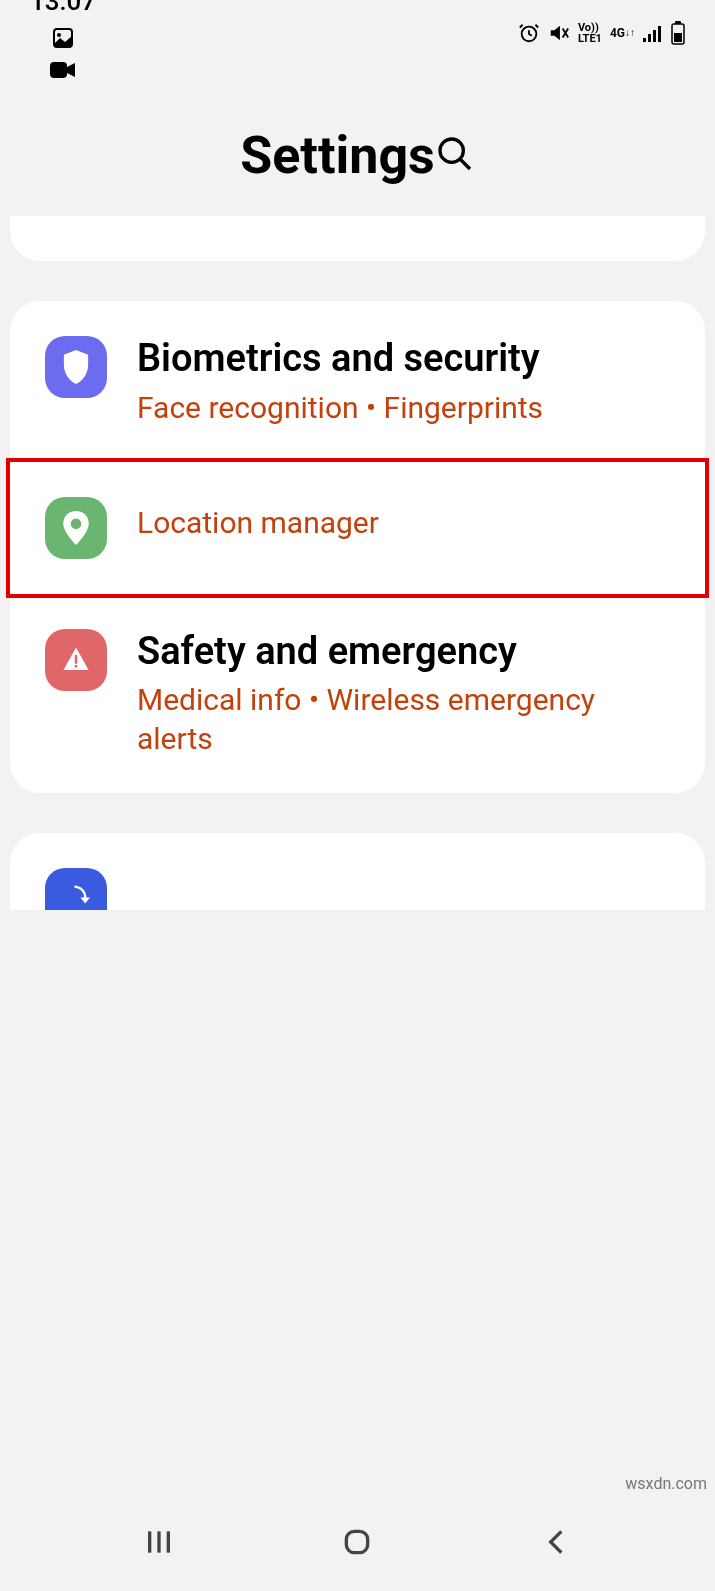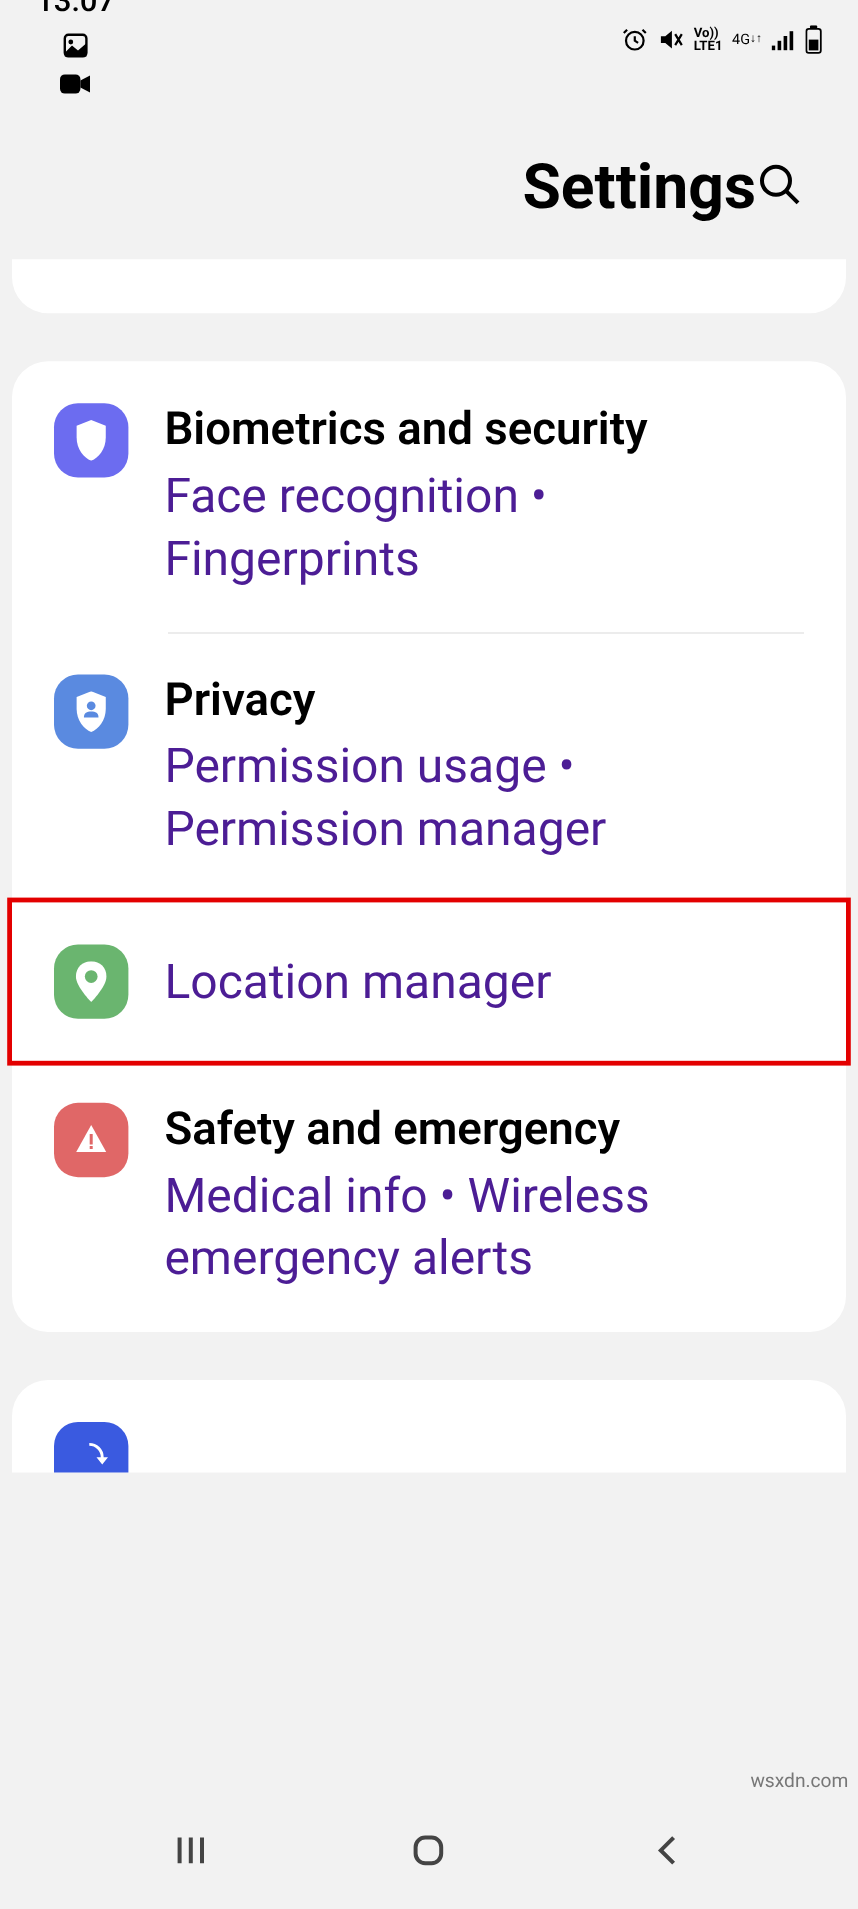--- a/index.html
+++ b/index.html
@@ -17,21 +17,21 @@
       align-items: center;
       padding: 10px 30px 0 30px;
       height: 55px;
     }
     .status-left { display: flex; align-items: center; gap: 10px; flex-direction: column; }
     .status-right { display: flex; align-items: center; gap: 8px; }
     .status-time { font-size: 26px; font-weight: 500; color: #000; }
     .status-icon { display: inline-flex; align-items: center; }
     .header {
       display: flex;
-      justify-content: flex-end;
+      justify-content: center;
       align-items: center;
       padding: 70px 45px 30px 45px;
     }
     .header-title { font-size: 52px; font-weight: 700; color: #000; }
     .search-btn { background: none; border: none; cursor: pointer; }
     .card-partial {
       background: #fff;
       border-radius: 0 0 30px 30px;
       margin: 0 10px;
       height: 45px;
@@ -74,21 +74,21 @@
       justify-content: center;
       flex-shrink: 0;
     }
     .icon-purple { background: #6c6cf0; }
     .icon-blue { background: #5a8ae0; }
     .icon-green { background: #6ab56f; }
     .icon-red { background: #e06767; }
     .icon-darkblue { background: #3a5ae0; }
     .item-text { flex: 1; }
     .item-title { font-size: 38px; font-weight: 600; color: #000; line-height: 1.2; }
-    .item-sub { font-size: 40px; color: #4c1d95; margin-top: 6px; line-height: 1.3; }
+    .item-sub { font-size: 30px; color: #c2410c; margin-top: 6px; line-height: 1.3; }
     .card2 {
       background: #fff;
       border-radius: 30px 30px 0 0;
       margin: 40px 10px 0 10px;
       overflow: hidden;
     }
     .nav-bar {
       position: absolute;
       bottom: 0;
       left: 0;
@@ -135,21 +135,21 @@
           <path d="M12 9 V13 L15 15 M5 3 L2 6 M19 3 L22 6"></path>
         </svg>
     </span>
     <span class="status-icon">
       <svg width="22" height="22" viewBox="0 0 24 24" fill="#000">
           <path d="M3 9 H7 L13 4 V20 L7 15 H3 Z"></path>
           <path d="M16 7 L22 17 M22 7 L16 17" stroke="#000" stroke-width="2"></path>
         </svg>
     </span>
     <span class="status-icon" style="font-size:11px;font-weight:700;line-height:1;text-align:left;">Vo))<br>LTE1</span>
-    <span class="status-icon" style="font-size:12px;font-weight:400;line-height:1;">4G<br><span style="font-size:10px;">↓↑</span></span>
+    <span class="status-icon" style="font-size:12px;font-weight:700;line-height:1;">4G<br><span style="font-size:10px;">↓↑</span></span>
     <span class="status-icon">
       <svg width="20" height="18" viewBox="0 0 20 18" fill="#000">
           <rect x="0" y="14" width="3" height="4"></rect>
           <rect x="5" y="10" width="3" height="8"></rect>
           <rect x="10" y="6" width="3" height="12"></rect>
           <rect x="15" y="2" width="3" height="16"></rect>
         </svg>
     </span>
     <span class="status-icon">
       <svg width="14" height="24" viewBox="0 0 14 24" fill="none">
@@ -179,33 +179,20 @@
       <svg width="30" height="34" viewBox="0 0 24 28" fill="#fff">
           <path d="M12 0 L22 4 V12 C22 20 17 26 12 28 C7 26 2 20 2 12 V4 Z"></path>
         </svg>
     </div>
     <div class="item-text">
       <div class="item-title">Biometrics and security</div>
       <div class="item-sub">Face recognition  •  Fingerprints</div>
     </div>
   </div>
 
-  <div class="item">
-    <div class="icon-wrap icon-blue">
-      <svg width="30" height="34" viewBox="0 0 24 28" fill="#fff">
-          <path d="M12 0 L22 4 V12 C22 20 17 26 12 28 C7 26 2 20 2 12 V4 Z"></path>
-          <circle cx="12" cy="10" r="3" fill="#5a8ae0"></circle>
-          <path d="M7 18 C7 15 9 14 12 14 C15 14 17 15 17 18" fill="#5a8ae0"></path>
-        </svg>
-    </div>
-    <div class="item-text">
-      <div class="item-title">Privacy</div>
-      <div class="item-sub">Permission usage  •  Permission manager</div>
-    </div>
-  </div>
 
   <div class="item highlighted">
     <div class="icon-wrap icon-green">
       <svg width="26" height="34" viewBox="0 0 24 32" fill="#fff">
           <path d="M12 0 C5 0 0 5 0 12 C0 20 12 32 12 32 C12 32 24 20 24 12 C24 5 19 0 12 0 Z"></path>
           <circle cx="12" cy="12" r="5" fill="#6ab56f"></circle>
         </svg>
     </div>
     <div class="item-text">
       <div class="item-sub">Location manager</div>

